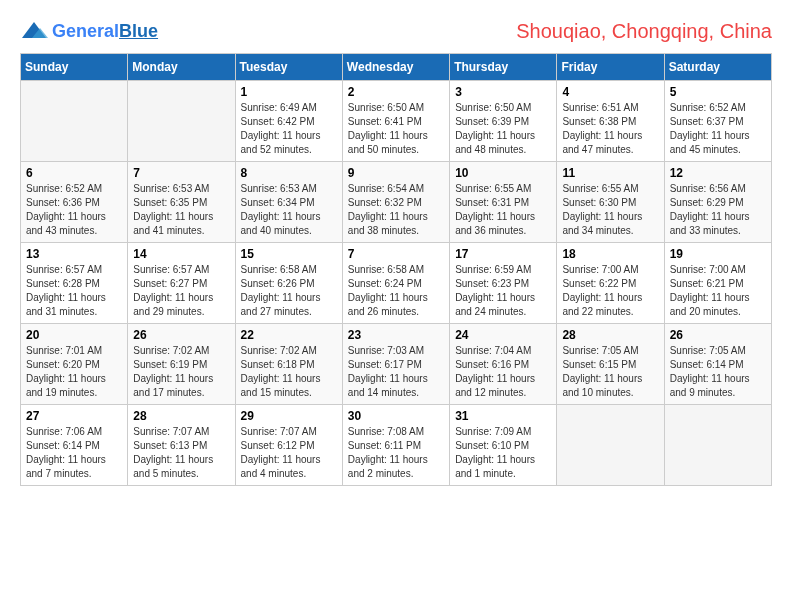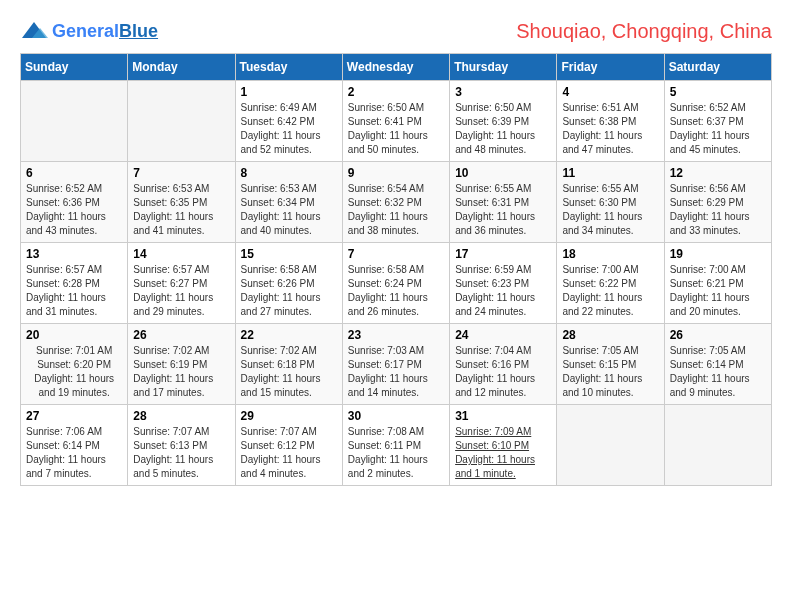--- a/index.html
+++ b/index.html
@@ -239,21 +239,21 @@
         <td>
           <span class="day-number">19</span>
           <div class="day-info" style="white-space: pre-line;">Sunrise: 7:00 AM
 Sunset: 6:21 PM
 Daylight: 11 hours and 20 minutes.</div>
         </td>
       </tr>
       <tr>
         <td>
           <span class="day-number">20</span>
-          <div class="day-info" style="white-space: pre-line; text-align: center;">Sunrise: 7:01 AM
+          <div class="day-info" style="white-space: pre-line;">Sunrise: 7:01 AM
 Sunset: 6:20 PM
 Daylight: 11 hours and 19 minutes.</div>
         </td>
         <td>
           <span class="day-number">26</span>
           <div class="day-info" style="white-space: pre-line;">Sunrise: 7:02 AM
 Sunset: 6:19 PM
 Daylight: 11 hours and 17 minutes.</div>
         </td>
         <td>
@@ -307,21 +307,21 @@
 Daylight: 11 hours and 4 minutes.</div>
         </td>
         <td>
           <span class="day-number">30</span>
           <div class="day-info" style="white-space: pre-line;">Sunrise: 7:08 AM
 Sunset: 6:11 PM
 Daylight: 11 hours and 2 minutes.</div>
         </td>
         <td>
           <span class="day-number">31</span>
-          <div class="day-info" style="white-space: pre-line; text-decoration: underline;">Sunrise: 7:09 AM
+          <div class="day-info" style="white-space: pre-line;">Sunrise: 7:09 AM
 Sunset: 6:10 PM
 Daylight: 11 hours and 1 minute.</div>
         </td>
         <td class="empty-cell"></td>
         <td class="empty-cell"></td>
       </tr>
     </tbody>
 </table>
 
 </body></html>

